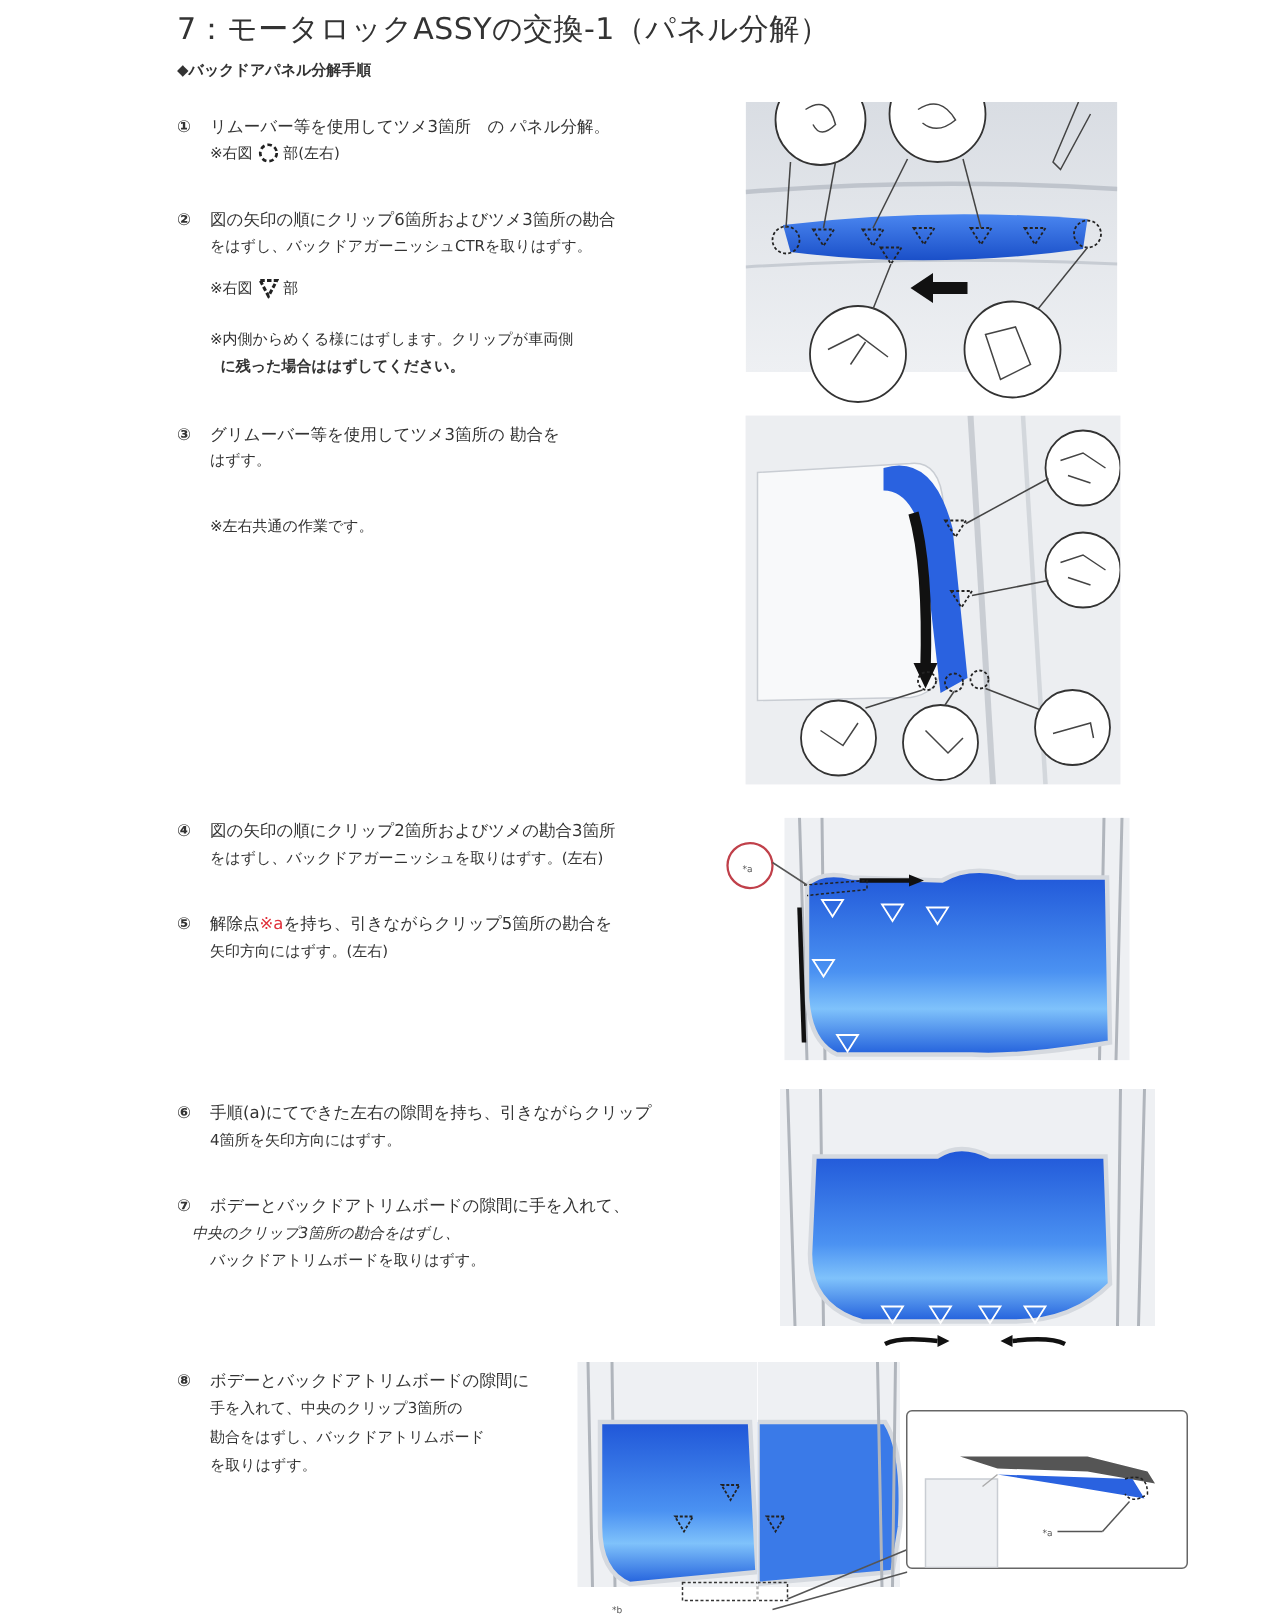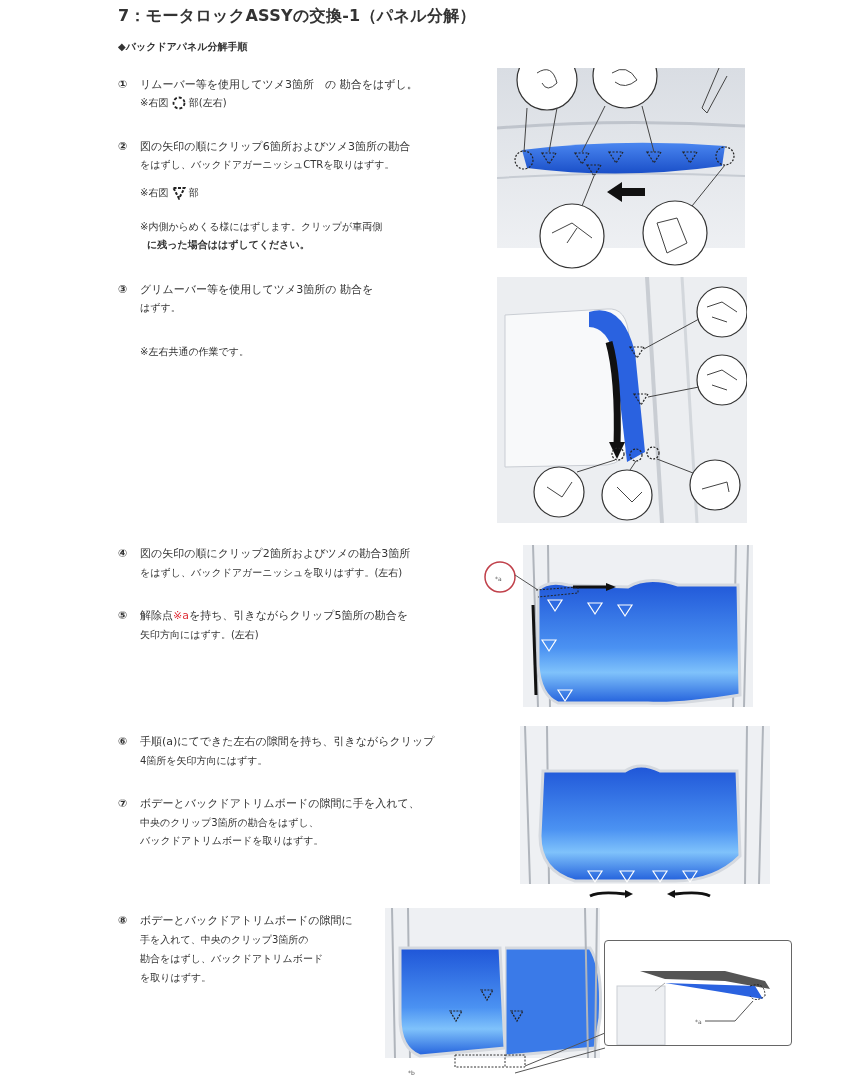--- a/index.html
+++ b/index.html
@@ -1,37 +1,37 @@
 <!DOCTYPE html>
 <html><head>
 <meta charset="utf-8">
 <style>
   html, body { margin:0; padding:0; background:#ffffff; }
   body { width:844px; height:1080px; position:relative; overflow:hidden;
          font-family:"DejaVu Sans", sans-serif; color:#2a2a2a; }
   .abs { position:absolute; }
-  .title { left:118px; top:6px; font-size:16px; font-weight:bold; color:#333; letter-spacing:0.3px; white-space:nowrap; }
+  .title { left:118px; top:6px; font-size:20px; font-weight:normal; color:#333; letter-spacing:0.3px; white-space:nowrap; }
   .subtitle { left:118px; top:40px; font-size:10px; font-weight:bold; color:#333; white-space:nowrap; }
   .step { position:absolute; font-size:11px; line-height:18px; color:#333; white-space:nowrap; }
   .step .num { position:absolute; left:0; top:0; font-weight:bold; }
   .step .body { position:absolute; left:22px; top:0; }
   .note { position:absolute; font-size:10px; line-height:18px; color:#333; white-space:nowrap; }
   .red { color:#e0303a; }
   .fig { position:absolute; background:#f2f3f5; overflow:hidden; }
   .inline-ico { display:inline-block; vertical-align:middle; }
 </style>
 </head>
 <body>
 
 <div class="abs title">7：モータロックASSYの交換-1（パネル分解）</div>
 <div class="abs subtitle">◆バックドアパネル分解手順</div>
 
 <div class="step" style="left:118px; top:76px;">
   <span class="num">①</span>
-  <span class="body">リムーバー等を使用してツメ3箇所　の 勘合をはずし。</span>
+  <span class="body">リムーバー等を使用してツメ3箇所　の パネル分解。</span>
 </div>
 <div class="note" style="left:140px; top:94px;">
   <span>※右図</span>
   <svg class="inline-ico" width="14" height="14" viewBox="0 0 14 14">
       <circle cx="7" cy="7" r="5.5" fill="none" stroke="#222" stroke-width="1.8" stroke-dasharray="3 2"></circle>
     </svg>
   <span>部(左右)</span>
 </div>
 
 <div class="step" style="left:118px; top:138px;">
@@ -71,21 +71,21 @@
 <div class="step" style="left:118px; top:733px;">
   <span class="num">⑥</span>
   <span class="body">手順(a)にてできた左右の隙間を持ち、引きながらクリップ</span>
 </div>
 <div class="note" style="left:140px; top:752px;">4箇所を矢印方向にはずす。</div>
 
 <div class="step" style="left:118px; top:795px;">
   <span class="num">⑦</span>
   <span class="body">ボデーとバックドアトリムボードの隙間に手を入れて、</span>
 </div>
-<div class="note" style="left:140px; top:814px;">中央のクリップ3箇所の勘合をはずし、</div>
+<div class="note" style="left:128px; top:814px;font-style:italic;">中央のクリップ3箇所の勘合をはずし、</div>
 <div class="note" style="left:140px; top:832px;">バックドアトリムボードを取りはずす。</div>
 
 <div class="step" style="left:118px; top:912px;">
   <span class="num">⑧</span>
   <span class="body">ボデーとバックドアトリムボードの隙間に</span>
 </div>
 <div class="note" style="left:140px; top:931px;">手を入れて、中央のクリップ3箇所の</div>
 <div class="note" style="left:140px; top:950px;">勘合をはずし、バックドアトリムボード</div>
 <div class="note" style="left:140px; top:969px;">を取りはずす。</div>
 

